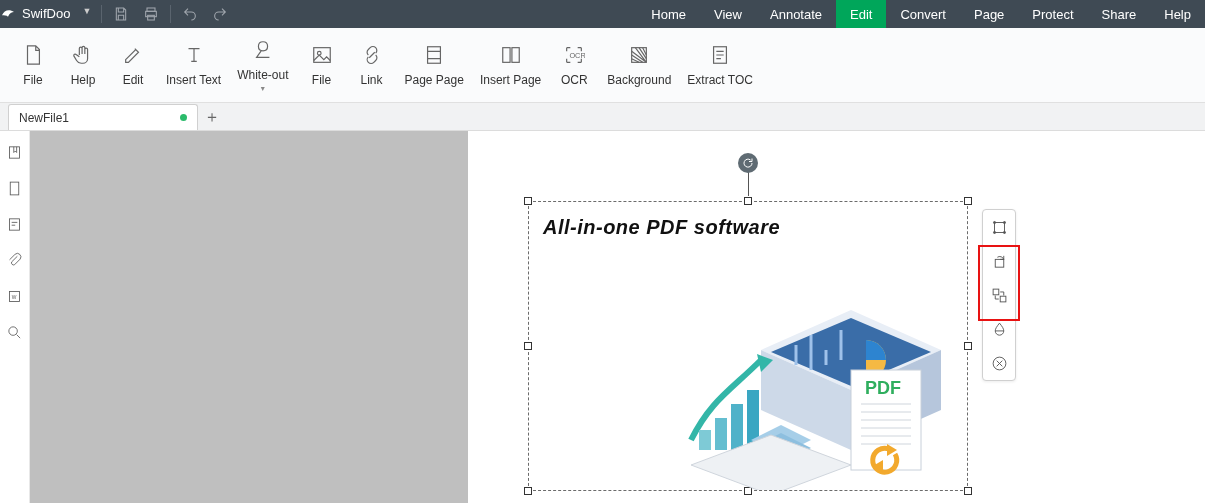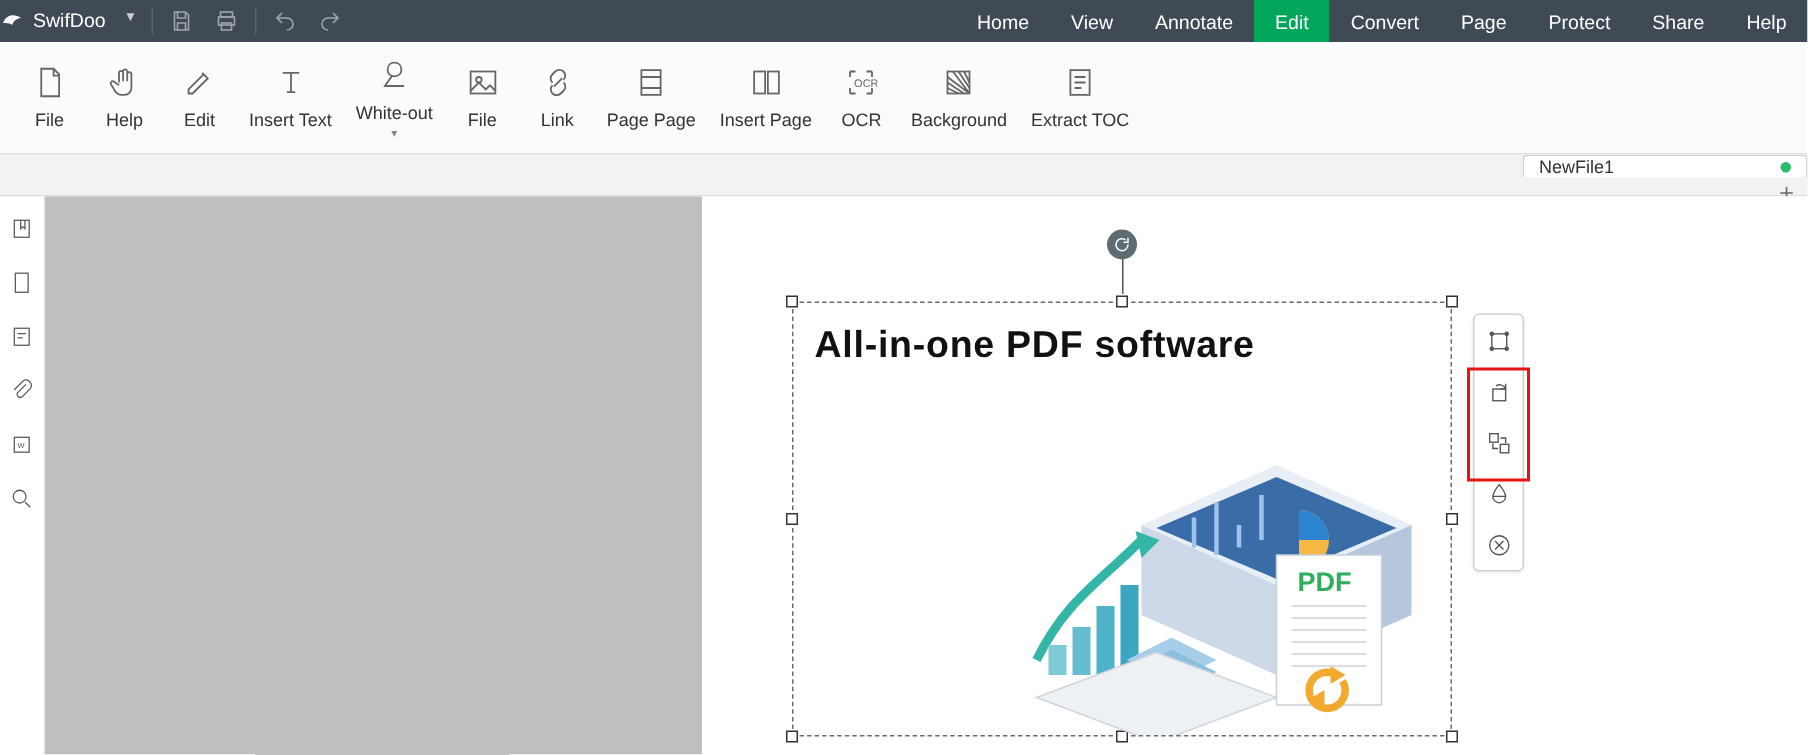--- a/index.html
+++ b/index.html
@@ -19,21 +19,21 @@
 
 
 .ribbon { height: 75px; background: #fafbfc; border-bottom: 1px solid #e0e0e0; display: flex; align-items: center; padding: 0 8px; gap: 0; }
 .ribbon .tool { display: flex; flex-direction: column; align-items: center; justify-content: center; height: 70px; min-width: 50px; padding: 0 8px; cursor: pointer; border-radius: 2px; font-size: 12px; color: #333; gap: 6px; }
 .ribbon .tool.selected { background: #d9f0e2; }
 .ribbon .tool .tool-icon { width: 24px; height: 24px; display: flex; align-items: center; justify-content: center; color: #555; }
 .ribbon .tool .tool-icon svg { width: 22px; height: 22px; stroke: #666; fill: none; stroke-width: 1.3; }
 .ribbon .tool .caret-down { font-size: 8px; color: #888; margin-top: -4px; }
 
 
-.tabbar { height: 28px; background: #f1f2f3; border-bottom: 1px solid #dcdcdc; display: flex; align-items: flex-end; padding-left: 8px; flex-direction: column; }
+.tabbar { height: 28px; background: #f1f2f3; border-bottom: 1px solid #dcdcdc; display: flex; align-items: flex-end; padding-left: 8px; }
 .tabbar .tab { height: 26px; min-width: 190px; background: #fff; border: 1px solid #d0d0d0; border-bottom: none; border-radius: 3px 3px 0 0; display: flex; align-items: center; padding: 0 10px; font-size: 12px; color: #333; position: relative; }
 .tabbar .tab .dot { width: 7px; height: 7px; background: #2bbb6b; border-radius: 50%; margin-left: auto; }
 .tabbar .add-tab { width: 28px; height: 26px; display: flex; align-items: center; justify-content: center; color: #666; font-size: 16px; cursor: pointer; }
 
 
 .workspace { display: flex; height: 372px; }
 .side-tools { width: 30px; background: #fff; border-right: 1px solid #e8e8e8; display: flex; flex-direction: column; align-items: center; padding-top: 10px; gap: 14px; }
 .side-tools .side-tool { width: 22px; height: 22px; display: flex; align-items: center; justify-content: center; color: #5a5a5a; cursor: pointer; }
 .side-tools .side-tool svg { width: 17px; height: 17px; stroke: #5a5a5a; fill: none; stroke-width: 1.2; }
 
@@ -47,21 +47,21 @@
 .sel-box { width: 100%; height: 100%; border: 1px dashed #6b6b6b; background: #fff; position: relative; display:flex; flex-direction:column; }
 .handle { width: 8px; height: 8px; background: #fff; border: 1px solid #333; position: absolute; }
 .h-tl { left:-5px; top:-5px; } .h-tr { right:-5px; top:-5px; }
 .h-bl { left:-5px; bottom:-5px; } .h-br { right:-5px; bottom:-5px; }
 .h-tc { left:50%; top:-5px; margin-left:-4px; } .h-bc { left:50%; bottom:-5px; margin-left:-4px; }
 .h-ml { left:-5px; top:50%; margin-top:-4px; } .h-mr { right:-5px; top:50%; margin-top:-4px; }
 .rot-line { position:absolute; left:50%; top:-32px; width:1px; height:27px; background:#555; }
 .rot-knob { position:absolute; left:50%; top:-48px; margin-left:-10px; width:20px; height:20px; border-radius:50%; background:#5f6b73; display:flex; align-items:center; justify-content:center; color:#fff; }
 .rot-knob svg { width:12px; height:12px; stroke:#fff; fill:none; stroke-width:2; }
 
-.headline { font-size: 25px; font-weight: 700; color: #111; padding: 14px 0 0 14px; letter-spacing: 0.5px; }
+.headline { font-size: 20px; font-weight: 700; color: #111; padding: 14px 0 0 14px; letter-spacing: 0.5px; font-style: italic; }
 
 .illus { flex:1; position:relative; }
 .illus svg { position:absolute; right:6px; bottom:0; width: 280px; height: 210px; }
 
 
 .float-toolbar { position:absolute; left: 514px; top: 78px; width: 34px; background:#fff; border:1px solid #d0d0d0; border-radius:4px; display:flex; flex-direction:column; align-items:center; padding:6px 0; gap:12px; box-shadow:0 1px 3px rgba(0,0,0,0.08); }
 .float-toolbar .ft { width:22px; height:22px; display:flex; align-items:center; justify-content:center; color:#555; cursor:pointer; }
 .float-toolbar .ft svg { width:17px; height:17px; stroke:#555; fill:none; stroke-width:1.3; }
 .red-box { position:absolute; border:2px solid #e81212; }
 </style>

